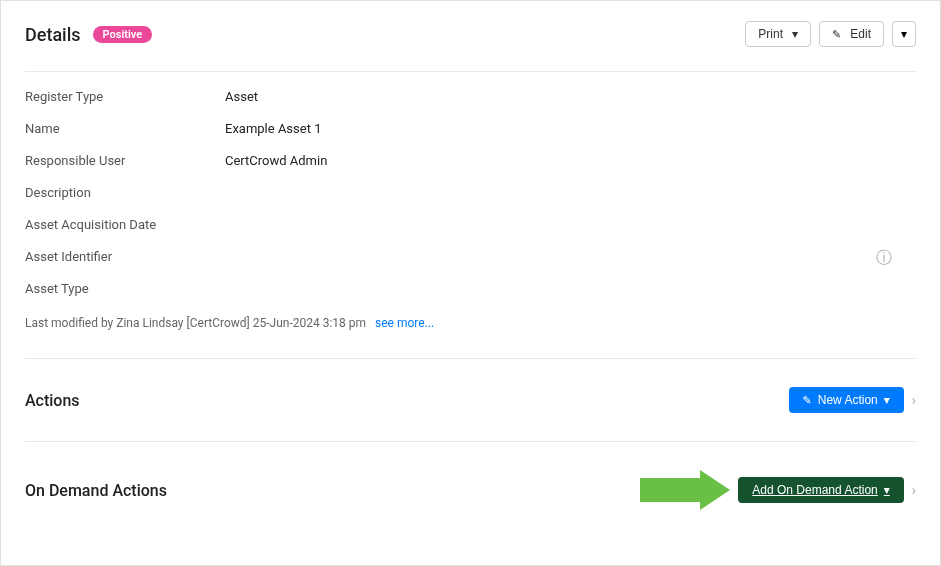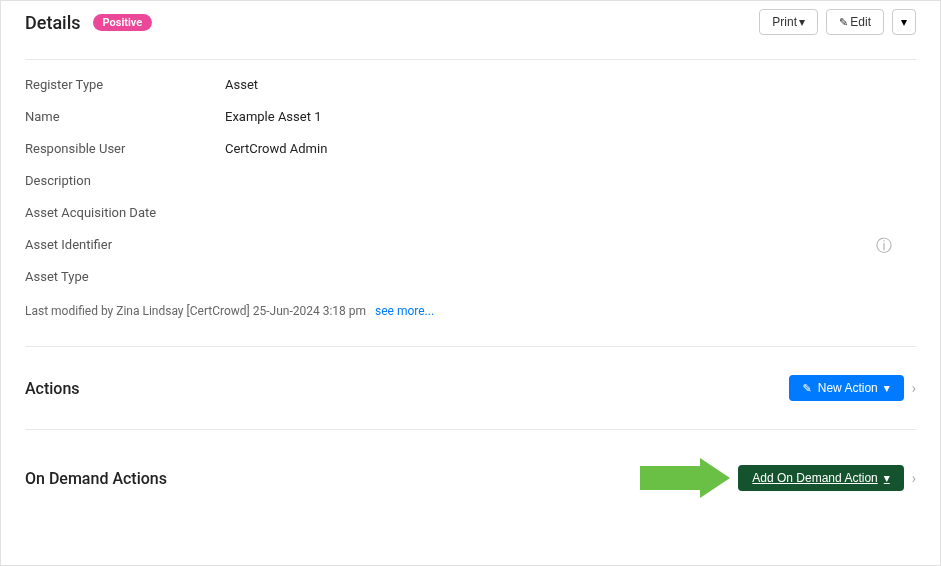--- a/index.html
+++ b/index.html
@@ -8,21 +8,21 @@
       font-size: 13px;
       background: #fff;
       color: #333;
     }
 
     .page-container {
       width: 941px;
       min-height: 566px;
       background: #fff;
       border: 1px solid #e0e0e0;
-      padding: 8px 24px;
+      padding: 20px 24px;
       position: relative;
     }
 
     
     .header-row {
       display: flex;
       align-items: center;
       justify-content: space-between;
       margin-bottom: 24px;
     }
@@ -52,21 +52,21 @@
     .btn-outline {
       border: 1px solid #ccc;
       background: #fff;
       color: #333;
       padding: 5px 12px;
       border-radius: 4px;
       font-size: 12px;
       cursor: pointer;
       display: flex;
       align-items: flex-end;
-      gap: 2px;
+      gap: 9px;
     }
     .chevron-btn {
       border: 1px solid #ccc;
       background: #fff;
       padding: 5px 8px;
       border-radius: 4px;
       cursor: pointer;
       font-size: 12px;
     }
 

